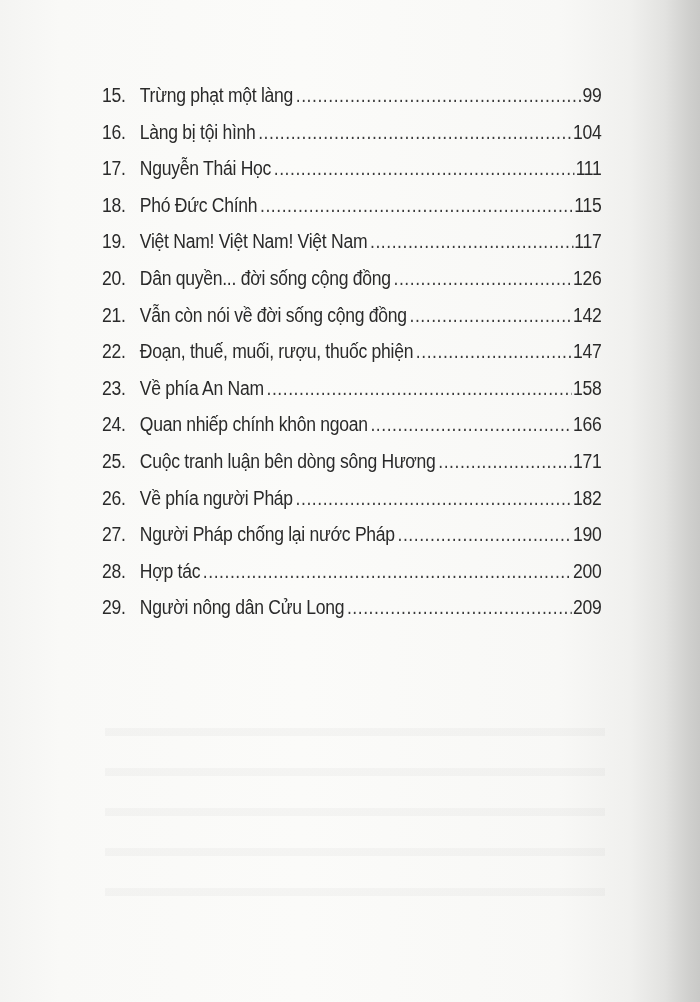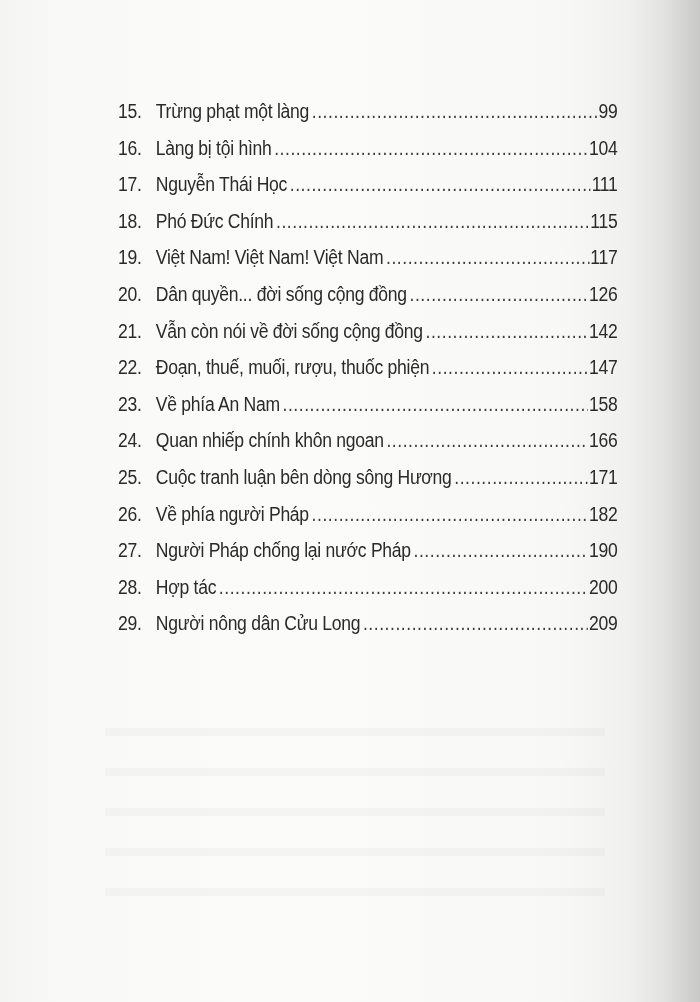--- a/index.html
+++ b/index.html
@@ -34,21 +34,21 @@
       top: 700px; height: 200px;
       opacity: 0.06;
       background:
         repeating-linear-gradient(to bottom, transparent 0 28px, #888 28px 36px, transparent 36px 40px);
     }
     .toc {
       position: absolute;
       left: 102px;
       top: 84px;
       width: 500px;
-      margin: 16px;
+      margin: 0;
       padding: 0;
       list-style: none;
     }
     .toc-entry {
       display: flex;
       align-items: baseline;
       height: 36.6px;
       font-size: 19.5px;
       color: #2a2a2a;
       letter-spacing: -0.3px;

